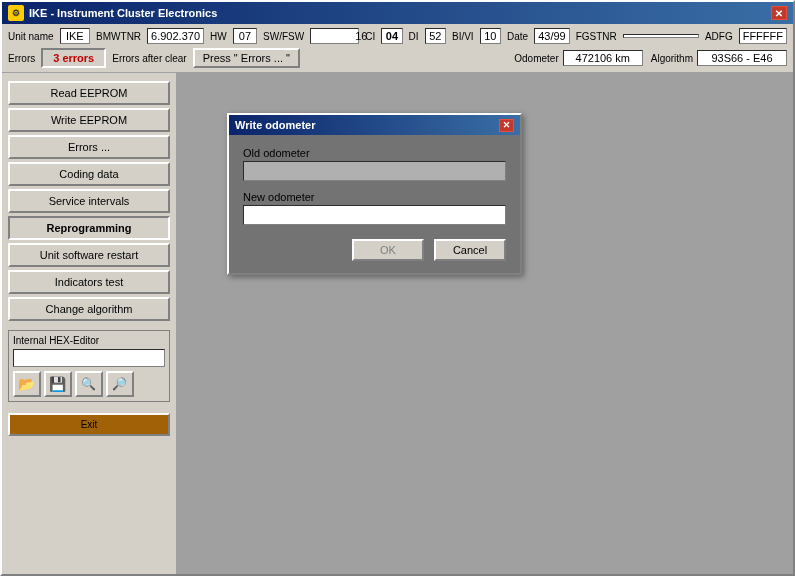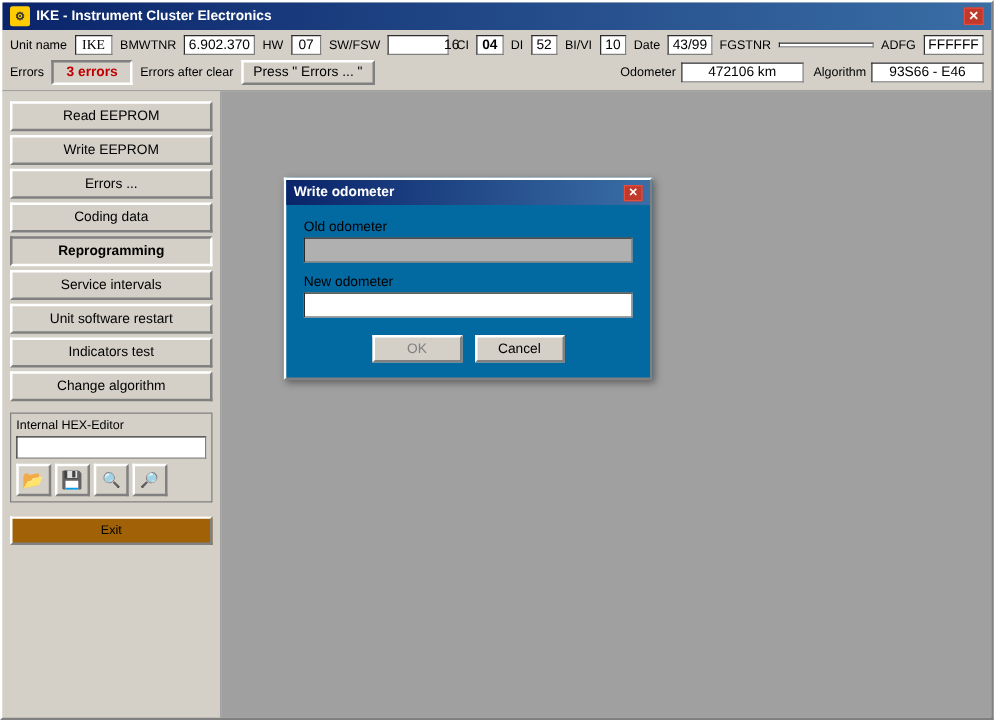--- a/index.html
+++ b/index.html
@@ -53,21 +53,21 @@
       color: #000;
       white-space: nowrap;
     }
     .header-field {
       background: white;
       border: 1px inset #808080;
       padding: 1px 3px;
       font-size: 11px;
       text-align: center;
     }
-    .field-unit { width: 45px; font-family: Liberation Serif, serif; }
+    .field-unit { width: 45px; }
     .field-bmw { width: 80px; }
     .field-hw { width: 35px; }
     .field-sw { width: 35px; padding-left: 44px; }
     .field-ci { width: 30px; font-weight: bold; }
     .field-di { width: 30px; }
     .field-bivi { width: 30px; }
     .field-date { width: 40px; }
     .field-fgs { width: 120px; }
     .field-adfg { width: 60px; }
     .header-row2 {
@@ -215,28 +215,27 @@
     
     .dialog-overlay {
       position: absolute;
       top: 0; left: 0; right: 0; bottom: 0;
     }
     .dialog {
       position: absolute;
       top: 40px;
       left: 50px;
       width: 295px;
-      background: #0369a1;
+      background: #737373;
       border: 2px solid;
       border-top-color: #ffffff;
       border-left-color: #ffffff;
       border-bottom-color: #808080;
       border-right-color: #808080;
       box-shadow: 2px 2px 6px rgba(0,0,0,0.4);
-      margin-top: 29px;
     }
     .dialog-title-bar {
       background: linear-gradient(to right, #0a246a, #3a6ea5);
       color: white;
       padding: 3px 6px;
       display: flex;
       align-items: center;
       justify-content: space-between;
       height: 20px;
     }
@@ -262,21 +261,21 @@
       margin-bottom: 10px;
       border: 1px inset #808080;
       background: #b0b0b0;
       font-size: 11px;
     }
     .dialog-field-input.empty {
       background: white;
     }
     .dialog-buttons {
       display: flex;
-      justify-content: center;
+      justify-content: flex-end;
       gap: 10px;
       margin-top: 4px;
     }
     .dialog-btn {
       width: 72px;
       padding: 3px 6px;
       font-size: 11px;
       background: #d4d0c8;
       border: 2px solid;
       border-top-color: #ffffff;
@@ -339,38 +338,38 @@
     <div class="header-row2">
       <div class="errors-group">
         <span class="header-label">Errors</span>
         <div class="btn-errors-count">3 errors</div>
 
         <span class="header-label">Errors after clear</span>
         <button class="btn-errors">Press " Errors ... "</button>
       </div>
       <div class="odometer-group">
         <span class="header-label">Odometer</span>
-        <div class="header-field" style="width:98px">472106 km</div>
+        <div class="header-field" style="width:80px">472106 km</div>
       </div>
       <div class="algo-group">
         <span class="header-label">Algorithm</span>
         <div class="header-field" style="width:90px">93S66 - E46</div>
       </div>
     </div>
   </div>
 
   <div class="content-area">
 
     <div class="sidebar">
       <button class="sidebar-btn">Read EEPROM</button>
       <button class="sidebar-btn">Write EEPROM</button>
       <button class="sidebar-btn">Errors ...</button>
       <button class="sidebar-btn">Coding data</button>
+      <button class="sidebar-btn">Service intervals</button>
       <button class="sidebar-btn active">Reprogramming</button>
-      <button class="sidebar-btn">Service intervals</button>
       <button class="sidebar-btn">Unit software restart</button>
       <button class="sidebar-btn">Indicators test</button>
       <button class="sidebar-btn">Change algorithm</button>
 
       <div class="hex-editor-group">
         <div class="hex-editor-label">Internal HEX-Editor</div>
         <input class="hex-input" type="text" style="">
         <div class="hex-icons-row">
           <button class="hex-icon-btn">
             <span>📂</span>

